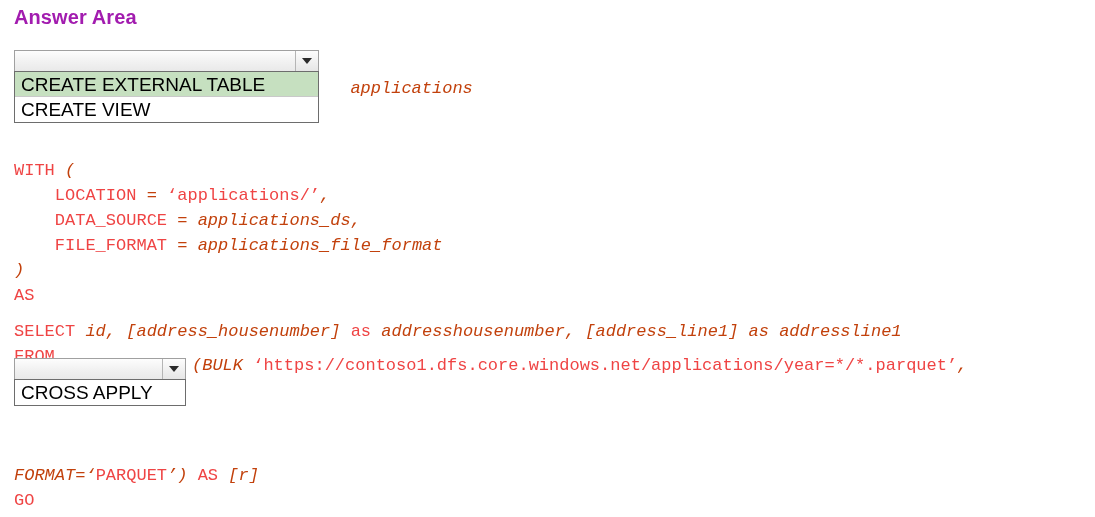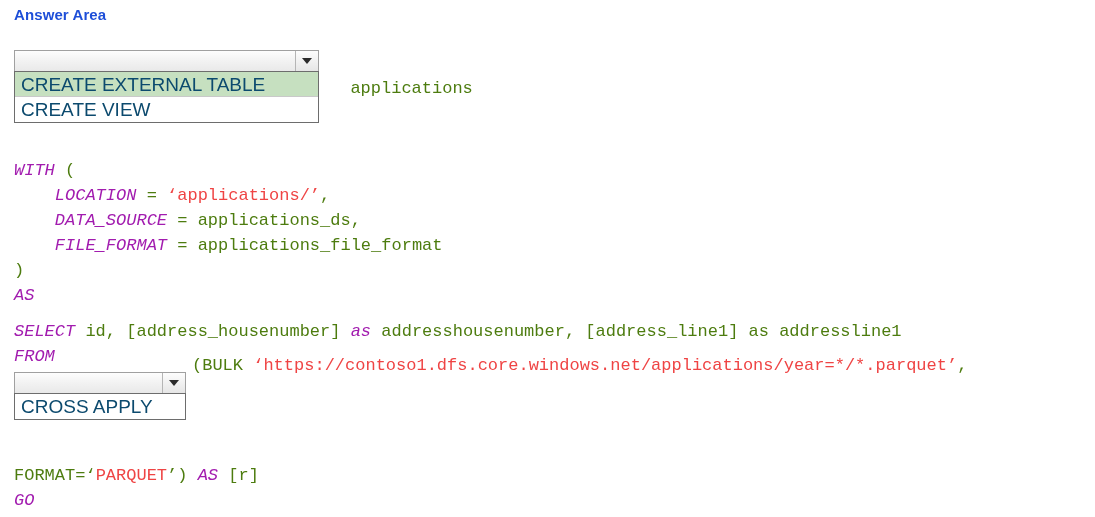--- a/index.html
+++ b/index.html
@@ -13,39 +13,39 @@
     position: relative;
     font-family: "Liberation Sans", sans-serif;
     overflow: hidden;
   }
 
   
   #answer-area-title {
     position: absolute;
     left: 14px;
     top: 6px;
-    font-size: 15px;
+    font-size: 20px;
     font-weight: bold;
-    color: #1d4ed8;
+    color: #a21caf;
     letter-spacing: 0.1px;
   }
 
   
   .code {
     position: absolute;
     left: 14px;
     font-family: "Liberation Mono", "DejaVu Sans Mono", monospace;
     font-size: 17px;
     line-height: 25px;
     white-space: pre;
     color: #111111;
   }
-  .kw   { color: #a21caf; font-style: italic; }   
+  .kw   { color: #ef4444; }   
   .str  { color: #ef4444; }   
-  .plain{ color: #4d7c0f; }
+  .plain{ color: #c2410c; font-style: italic; }
 
   
   .dropdown { position: absolute; }
 
   .dd-box {
     box-sizing: border-box;
     height: 22px;
     border: 1px solid #a0a0a0;
     background: linear-gradient(to bottom, #fdfdfd 0%, #f1f1f1 55%, #e9e9e9 100%);
     position: relative;
@@ -75,35 +75,35 @@
     background: #ffffff;
     position: relative;
     top: -1px;
   }
   .dd-option {
     box-sizing: border-box;
     height: 25px;
     line-height: 25px;
     padding-left: 6px;
     font-size: 19px;
-    color: #0c4a6e;
+    color: #000000;
     border-bottom: 1px solid #c9c9c9;
     white-space: nowrap;
     overflow: hidden;
   }
   .dd-option:last-child { border-bottom: none; }
   .dd-option.selected { background: #c6e0c0; }
 
   
   #dropdown-statement { left: 14px; top: 50px; width: 305px; }
   #dropdown-statement .dd-box  { width: 305px; }
   #dropdown-statement .dd-list { width: 305px; }
 
   
-  #dropdown-source { left: 14px; top: 372px; width: 172px; }
+  #dropdown-source { left: 14px; top: 358px; width: 172px; }
   #dropdown-source .dd-box  { width: 172px; }
   #dropdown-source .dd-list { width: 172px; }
 
   
   #applications-label {
     position: absolute;
     left: 330px;
     top: 51px;
   }
   #bulk-line {

